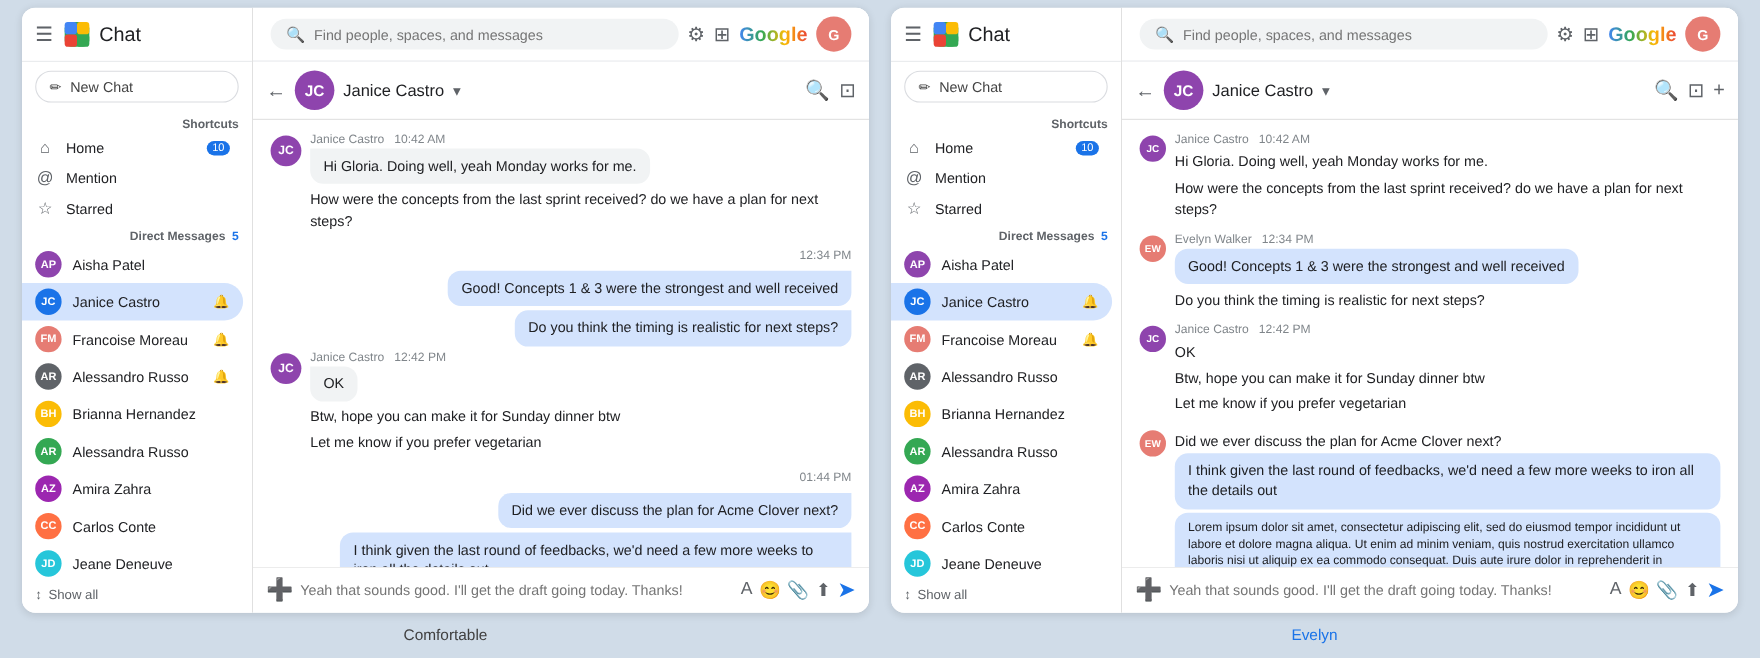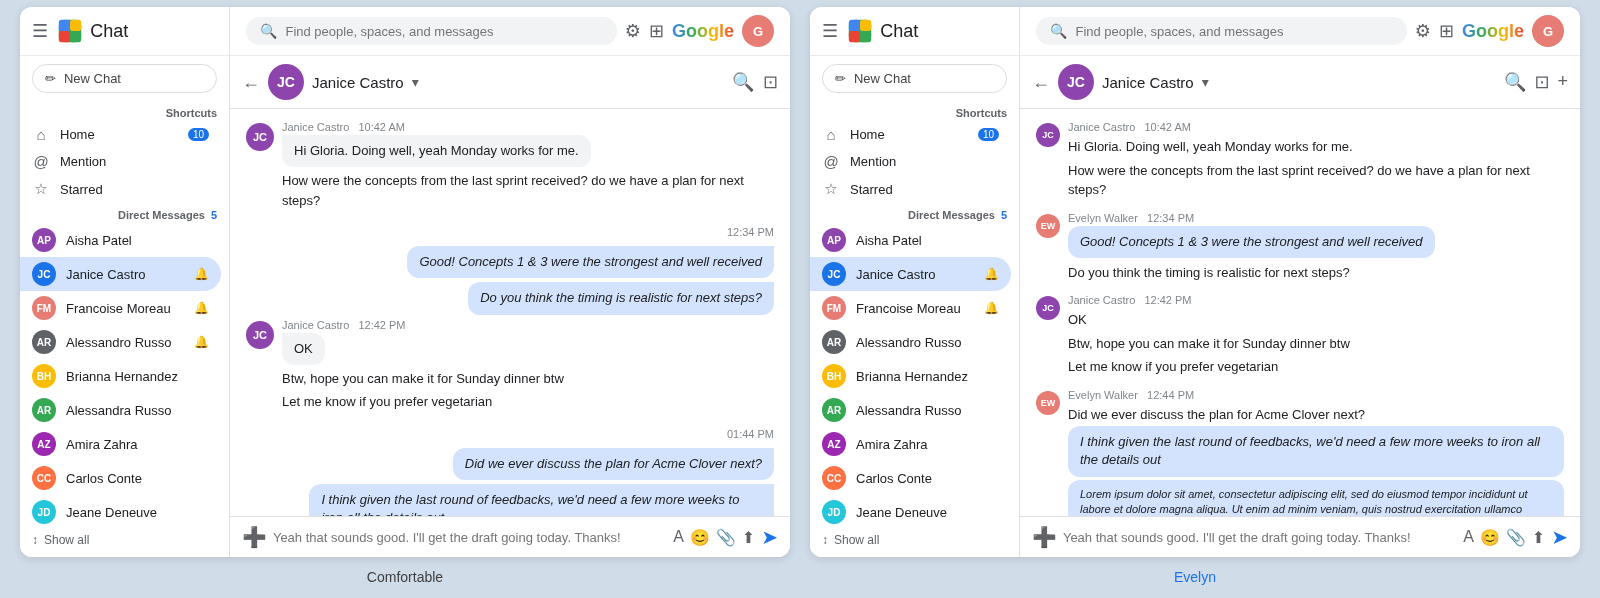--- a/index.html
+++ b/index.html
@@ -179,21 +179,20 @@
     }
     .sent-row { display: flex; justify-content: flex-end; margin-bottom: 2px; }
     .sent-bubble {
       background: #d3e3fd;
       border-radius: 12px 0 12px 12px;
       padding: 7px 12px;
       font-size: 13px;
       color: #202124;
       line-height: 1.4;
       max-width: 75%;
-      font-style: italic;
     }
     .chat-input-area {
       border-top: 1px solid #e0e0e0;
       padding: 8px 12px;
       display: flex;
       align-items: center;
       gap: 6px;
     }
     .input-add-btn { font-size: 20px; color: #5f6368; cursor: pointer; }
     .chat-input {
@@ -639,21 +638,20 @@
               <div class="msg-bubble-text">Btw, hope you can make it for Sunday dinner btw</div>
               <div class="msg-bubble-text">Let me know if you prefer vegetarian</div>
             </div>
           </div>
         </div>
 
         <div class="msg-group">
           <div class="msg-sender-row">
             <div class="msg-avatar" style="background:#e67c73;width:24px;height:24px;font-size:9px">EW</div>
             <div class="msg-content">
-              <div class="msg-meta">Evelyn Walker &nbsp; 12:44 PM</div>
               <div class="msg-bubble-text">Did we ever discuss the plan for Acme Clover next?</div>
               <div class="sent-bubble" style="border-radius:12px;display:inline-block;margin-bottom:3px;max-width:100%">I think given the last round of feedbacks, we'd need a few more weeks to iron all the details out</div>
               <div class="sent-bubble" style="border-radius:12px;display:block;margin-bottom:3px;max-width:100%;font-size:11px">Lorem ipsum dolor sit amet, consectetur adipiscing elit, sed do eiusmod tempor incididunt ut labore et dolore magna aliqua. Ut enim ad minim veniam, quis nostrud exercitation ullamco laboris nisi ut aliquip ex ea commodo consequat. Duis aute irure dolor in reprehenderit in voluptate velit esse cillum dolore eu fugiat nulla pariatur.</div>
               
             </div>
           </div>
         </div>
       </div>
 
       <div class="chat-input-area">

